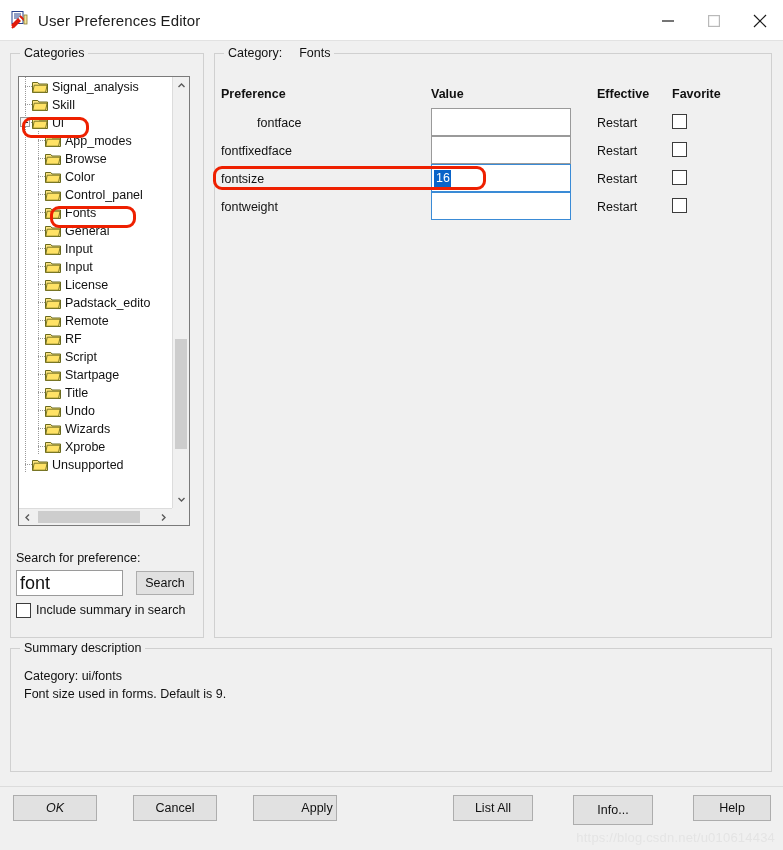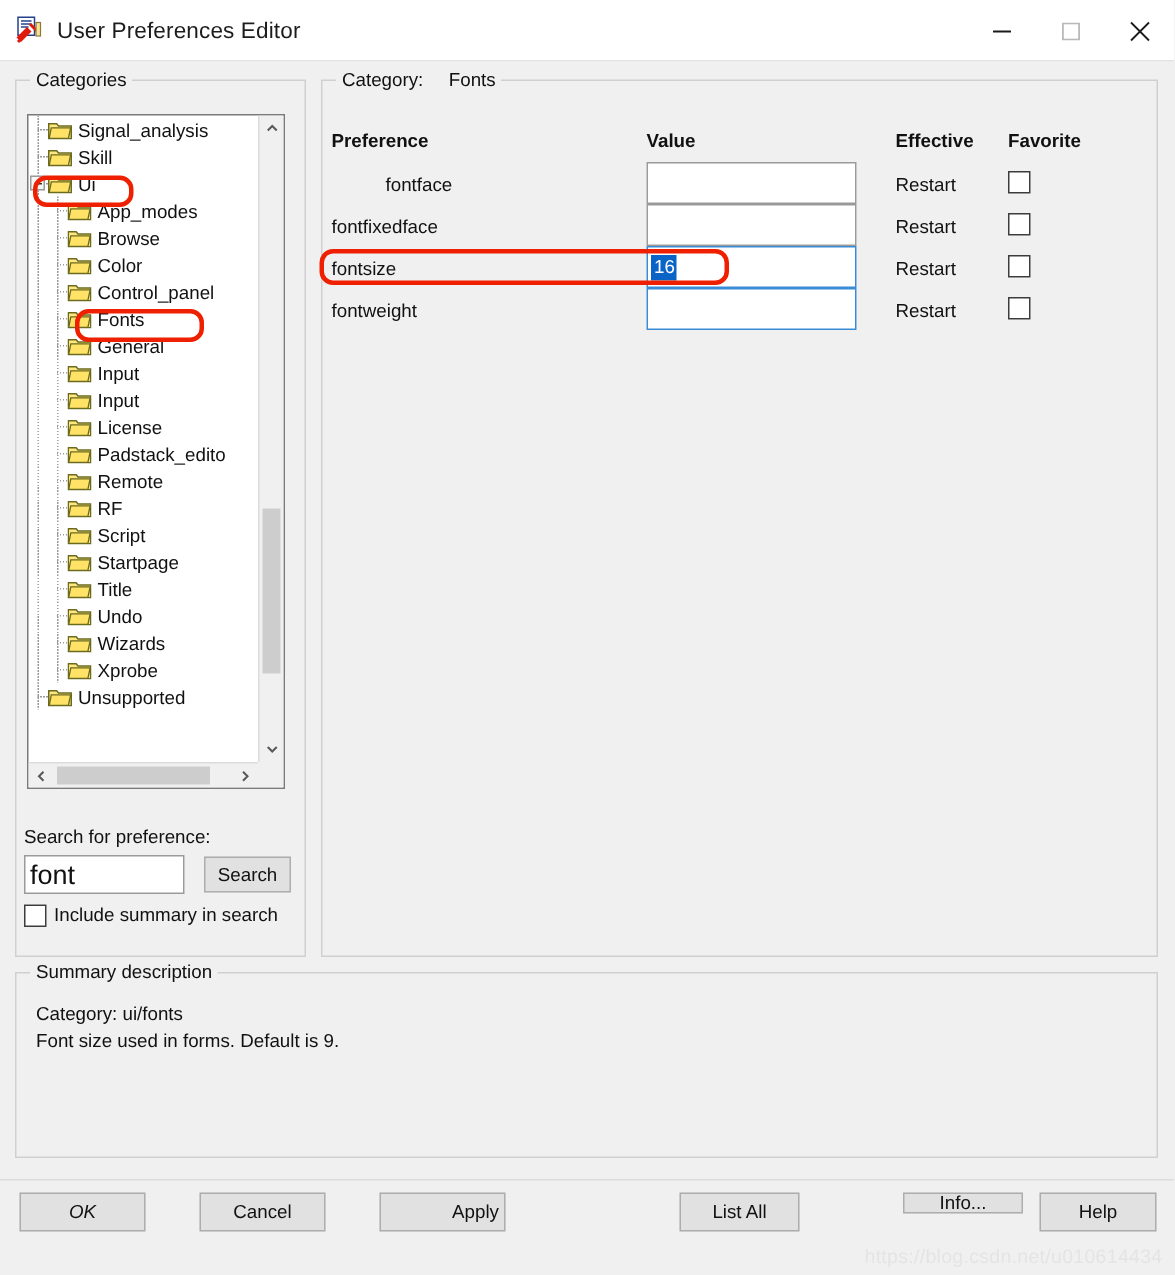--- a/index.html
+++ b/index.html
@@ -626,17 +626,17 @@
 </div>
 <div class="lbl" style="left:24px;top:669px;">Category: ui/fonts</div>
 <div class="lbl" style="left:24px;top:687px;">Font size used in forms. Default is 9.</div>
 
 <div class="footer-sep"></div>
 <div id="footer-buttons">
     <div class="btn" style="left: 13px; top: 795px; width: 84px; height: 26px; font-style: italic;">OK</div>
     <div class="btn" style="left: 133px; top: 795px; width: 84px; height: 26px;">Cancel</div>
     <div class="btn" style="left: 253px; top: 795px; width: 84px; height: 26px; padding-left: 44px;">Apply</div>
     <div class="btn" style="left: 453px; top: 795px; width: 80px; height: 26px;">List All</div>
-    <div class="btn" style="left: 602px; top: 795px; width: 80px; height: 14px;">Info...</div>
+    <div class="btn" style="left: 573px; top: 795px; width: 80px; height: 30px;">Info...</div>
     <div class="btn" style="left: 693px; top: 795px; width: 78px; height: 26px;">Help</div>
   </div>
 
 <div class="watermark">https://blog.csdn.net/u010614434</div>
 
 </body></html>

